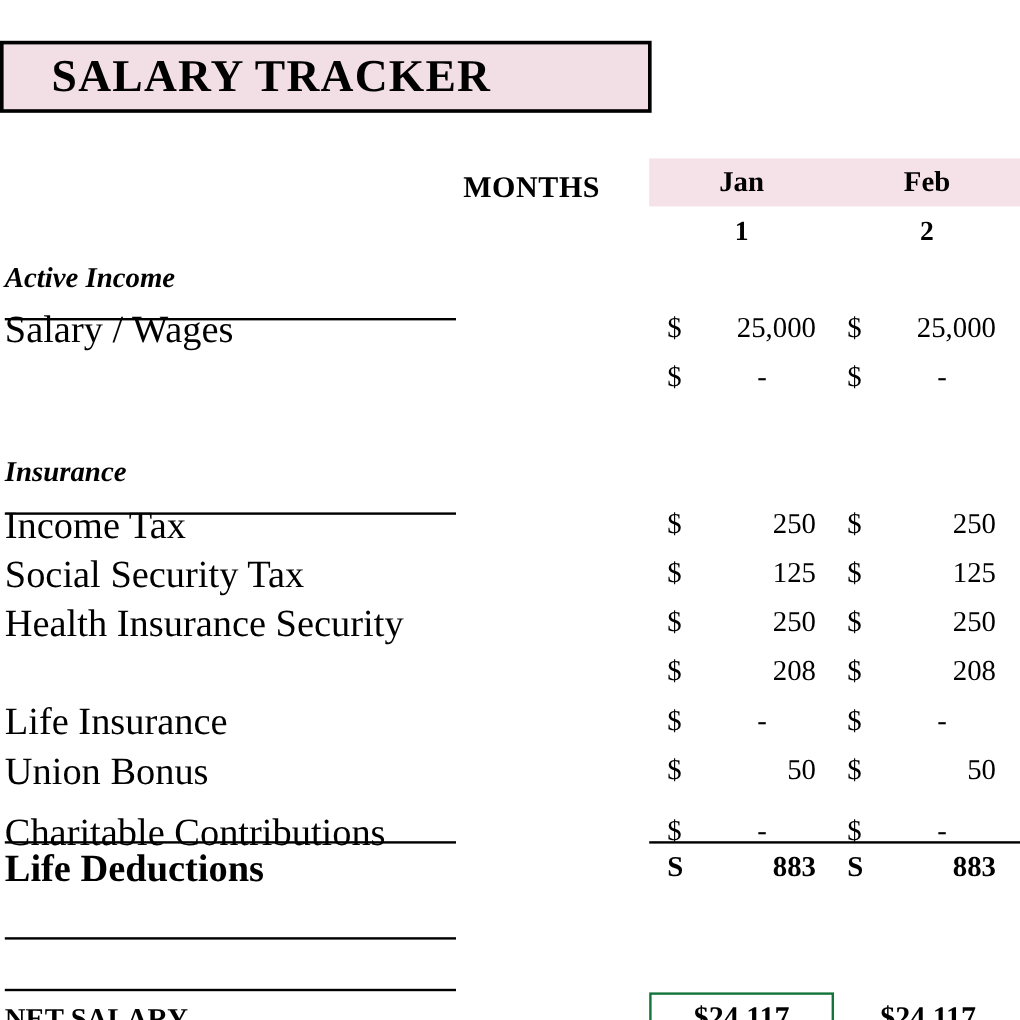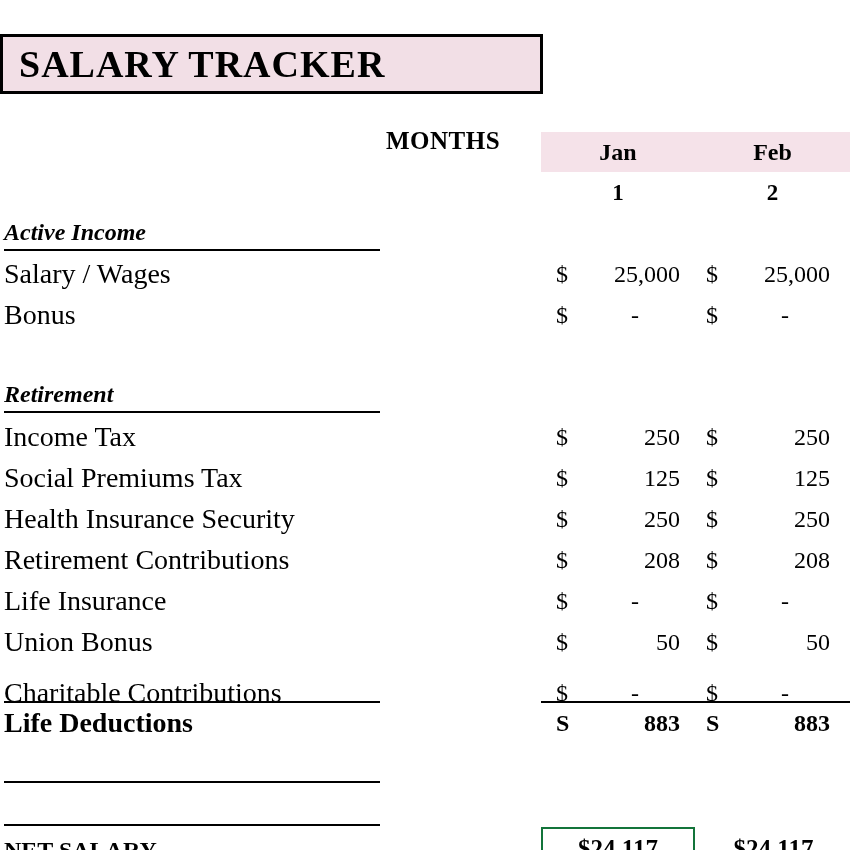--- a/index.html
+++ b/index.html
@@ -31,29 +31,29 @@
     border: 3px solid #000000;
     box-sizing: border-box;
     display: flex;
     align-items: center;
   }
   .title-text {
     font-family: "Liberation Serif", serif;
     font-weight: bold;
     font-size: 38px;
     letter-spacing: 1px;
-    padding-left: 16px;
+    padding-left: 40px;
     white-space: nowrap;
   }
 
   
   .months-label {
     position: absolute;
     left: 386px;
-    top: 124px;
+    top: 140px;
     width: 150px;
     height: 34px;
     font-weight: bold;
     font-size: 25px;
     letter-spacing: 0.5px;
     display: flex;
     align-items: center;
     justify-content: flex-start;
   }
   .hdr-cell {
@@ -85,40 +85,40 @@
 
   
   .section {
     position: absolute;
     left: 4px;
     width: 376px;
     font-style: italic;
     font-weight: bold;
     font-size: 24px;
     border-bottom: 2px solid #000000;
-    padding-bottom: 3px;
+    padding-bottom: 19px;
     box-sizing: border-box;
   }
 
   
   .row {
     position: absolute;
     left: 0;
     width: 850px;
     height: 40px;
   }
   .row .label {
     position: absolute;
     left: 4px;
     top: 0;
     width: 376px;
     height: 40px;
     display: flex;
     align-items: center;
-    font-size: 28px;
+    font-size: 32px;
     white-space: nowrap;
   }
   .cur {
     position: absolute;
     top: 0;
     height: 40px;
     display: flex;
     align-items: center;
     font-size: 24px;
   }
@@ -203,55 +203,53 @@
 
   <div class="row" style="top:254px;">
     <div class="label">Salary / Wages</div>
     <div class="cur cur-jan">$</div>
     <div class="val val-jan">25,000</div>
     <div class="cur cur-feb">$</div>
     <div class="val val-feb">25,000</div>
   </div>
 
   <div class="row" style="top:295px;">
-    <div class="label">Bonus</div>
     <div class="cur cur-jan">$</div>
     <div class="val val-jan" style="justify-content:center;width:130px;">-</div>
     <div class="cur cur-feb">$</div>
     <div class="val val-feb" style="justify-content:center;width:130px;">-</div>
   </div>
 
-  <div class="section" style="top:381px;">Retirement</div>
+  <div class="section" style="top:381px;">Insurance</div>
 
   <div class="row" style="top:417px;">
     <div class="label">Income Tax</div>
     <div class="cur cur-jan">$</div>
     <div class="val val-jan">250</div>
     <div class="cur cur-feb">$</div>
     <div class="val val-feb">250</div>
   </div>
 
   <div class="row" style="top:458px;">
-    <div class="label">Social Premiums Tax</div>
+    <div class="label">Social Security Tax</div>
     <div class="cur cur-jan">$</div>
     <div class="val val-jan">125</div>
     <div class="cur cur-feb">$</div>
     <div class="val val-feb">125</div>
   </div>
 
   <div class="row" style="top:499px;">
     <div class="label">Health Insurance Security</div>
     <div class="cur cur-jan">$</div>
     <div class="val val-jan">250</div>
     <div class="cur cur-feb">$</div>
     <div class="val val-feb">250</div>
   </div>
 
   <div class="row" style="top:540px;">
-    <div class="label">Retirement Contributions</div>
     <div class="cur cur-jan">$</div>
     <div class="val val-jan">208</div>
     <div class="cur cur-feb">$</div>
     <div class="val val-feb">208</div>
   </div>
 
   <div class="row" style="top:581px;">
     <div class="label">Life Insurance</div>
     <div class="cur cur-jan">$</div>
     <div class="val val-jan" style="justify-content:center;width:130px;">-</div>

